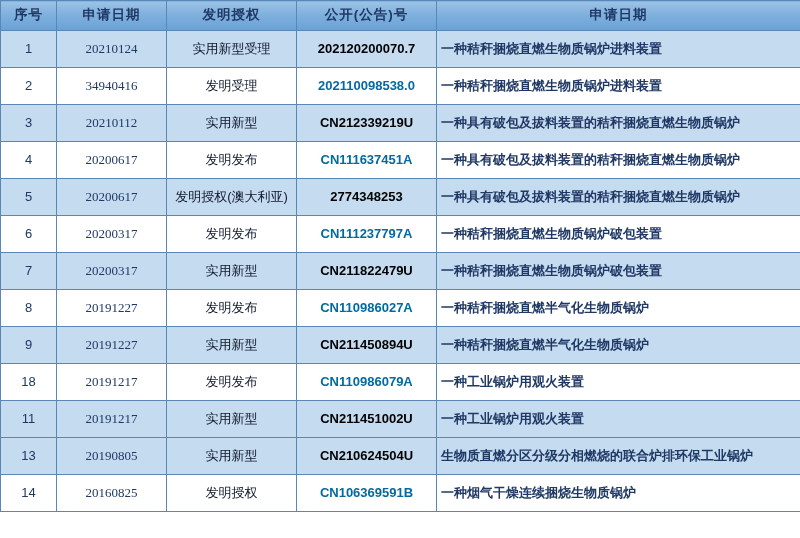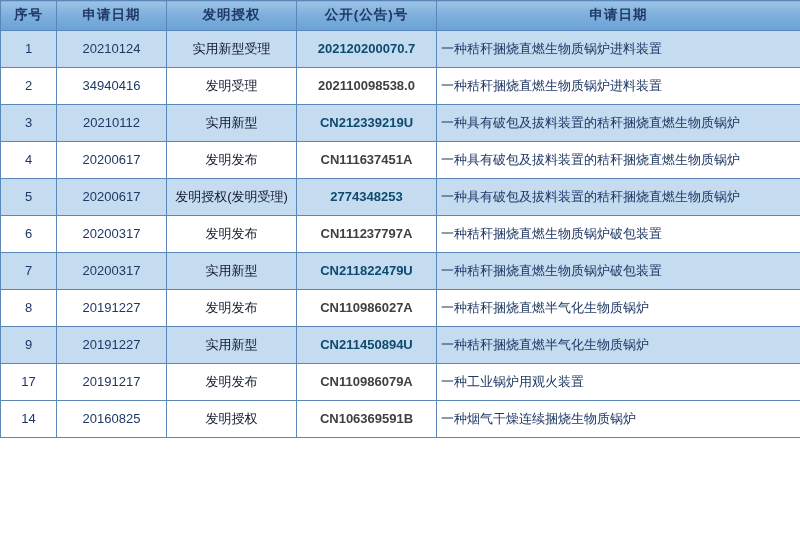--- a/index.html
+++ b/index.html
@@ -48,39 +48,41 @@
   }
   table.patent-table tbody tr.even td {
     background: #ffffff;
   }
   td.seq, td.date, td.type, td.pub {
     text-align: center;
   }
   td.name {
     text-align: left;
     padding-left: 8px;
+    font-weight: bold;
   }
   td.seq {
     color: #1f3864;
     font-weight: normal;
   }
   td.date {
     color: #1f3864;
+    font-family: Liberation Serif, serif;
   }
   td.type {
     color: #0f172a;
   }
   td.pub {
-    color: #0c4a6e;
+    color: #000000;
     font-weight: bold;
   }
   td.name {
     color: #1f3864;
   }
-  tbody tr.even td.pub { color: #404040; }
+  tbody tr.even td.pub { color: #0369a1; }
 </style>
 </head>
 <body>
 
 <table class="patent-table">
   <colgroup>
     <col class="c0">
       <col class="c1">
       <col class="c2">
       <col class="c3">
@@ -120,21 +122,21 @@
     <tr class="even">
       <td class="seq">4</td>
       <td class="date">20200617</td>
       <td class="type">发明发布</td>
       <td class="pub">CN111637451A</td>
       <td class="name">一种具有破包及拔料装置的秸秆捆烧直燃生物质锅炉</td>
     </tr>
     <tr class="odd">
       <td class="seq">5</td>
       <td class="date">20200617</td>
-      <td class="type">发明授权(发明受理)</td>
+      <td class="type">发明授权(澳大利亚)</td>
       <td class="pub">2774348253</td>
       <td class="name">一种具有破包及拔料装置的秸秆捆烧直燃生物质锅炉</td>
     </tr>
     <tr class="even">
       <td class="seq">6</td>
       <td class="date">20200317</td>
       <td class="type">发明发布</td>
       <td class="pub">CN111237797A</td>
       <td class="name">一种秸秆捆烧直燃生物质锅炉破包装置</td>
     </tr>
@@ -153,25 +155,39 @@
       <td class="name">一种秸秆捆烧直燃半气化生物质锅炉</td>
     </tr>
     <tr class="odd">
       <td class="seq">9</td>
       <td class="date">20191227</td>
       <td class="type">实用新型</td>
       <td class="pub">CN211450894U</td>
       <td class="name">一种秸秆捆烧直燃半气化生物质锅炉</td>
     </tr>
     <tr class="even">
-      <td class="seq">17</td>
+      <td class="seq">18</td>
       <td class="date">20191217</td>
       <td class="type">发明发布</td>
       <td class="pub">CN110986079A</td>
       <td class="name">一种工业锅炉用观火装置</td>
+    </tr>
+    <tr class="odd">
+      <td class="seq">11</td>
+      <td class="date">20191217</td>
+      <td class="type">实用新型</td>
+      <td class="pub">CN211451002U</td>
+      <td class="name">一种工业锅炉用观火装置</td>
+    </tr>
+    <tr class="odd">
+      <td class="seq">13</td>
+      <td class="date">20190805</td>
+      <td class="type">实用新型</td>
+      <td class="pub">CN210624504U</td>
+      <td class="name">生物质直燃分区分级分相燃烧的联合炉排环保工业锅炉</td>
     </tr>
     <tr class="even">
       <td class="seq">14</td>
       <td class="date">20160825</td>
       <td class="type">发明授权</td>
       <td class="pub">CN106369591B</td>
       <td class="name">一种烟气干燥连续捆烧生物质锅炉</td>
     </tr>
   </tbody>
 </table>

